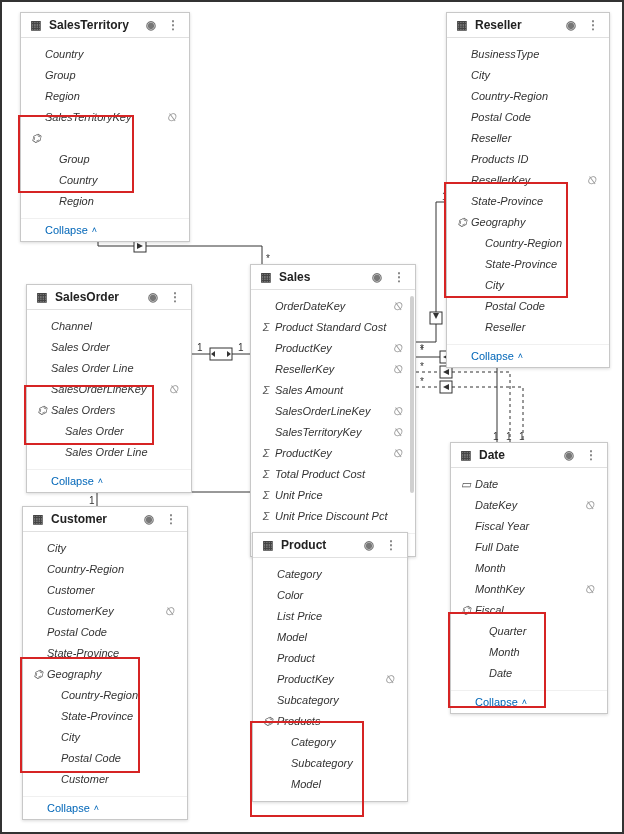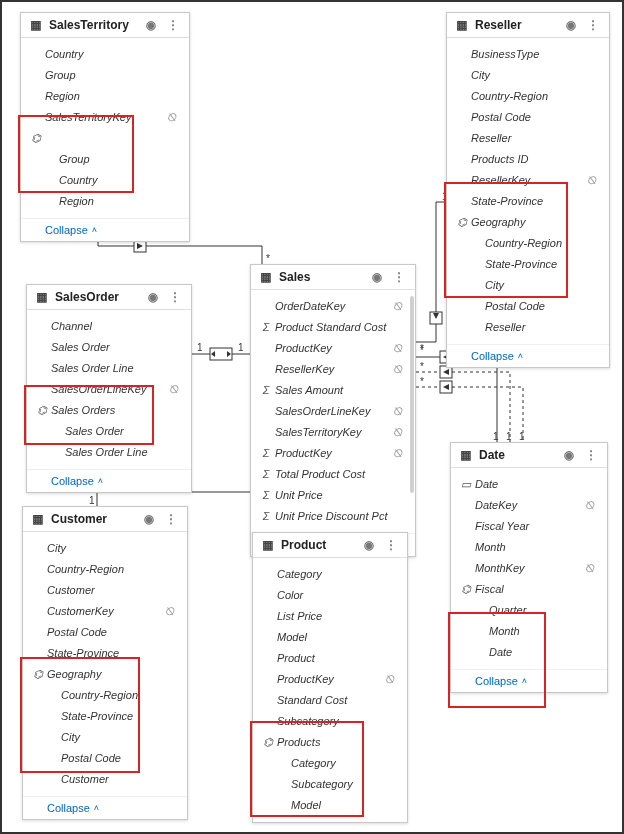--- a/index.html
+++ b/index.html
@@ -421,24 +421,20 @@
           <span class="pre"></span>
           <span class="label">Product</span>
         </div>
     <div class="field-row">
           <span class="pre"></span>
           <span class="label">ProductKey</span>
           <span class="hidden-icon">⦰</span>
         </div>
     <div class="field-row">
           <span class="pre"></span>
-          <span class="label">Standard Cost</span>
-        </div>
-    <div class="field-row">
-          <span class="pre"></span>
           <span class="label">Subcategory</span>
         </div>
     <div class="field-row">
           <span class="pre">⌬</span>
           <span class="label">Products</span>
         </div>
     <div class="field-row nested">
           <span class="pre"></span>
           <span class="label">Category</span>
         </div>
@@ -470,20 +466,24 @@
           <span class="label">Date</span>
         </div>
     <div class="field-row">
           <span class="pre"></span>
           <span class="label">DateKey</span>
           <span class="hidden-icon">⦰</span>
         </div>
     <div class="field-row">
           <span class="pre"></span>
           <span class="label">Fiscal Year</span>
+        </div>
+    <div class="field-row">
+          <span class="pre"></span>
+          <span class="label">Full Date</span>
         </div>
     <div class="field-row">
           <span class="pre"></span>
           <span class="label">Month</span>
         </div>
     <div class="field-row">
           <span class="pre"></span>
           <span class="label">MonthKey</span>
           <span class="hidden-icon">⦰</span>
         </div>

